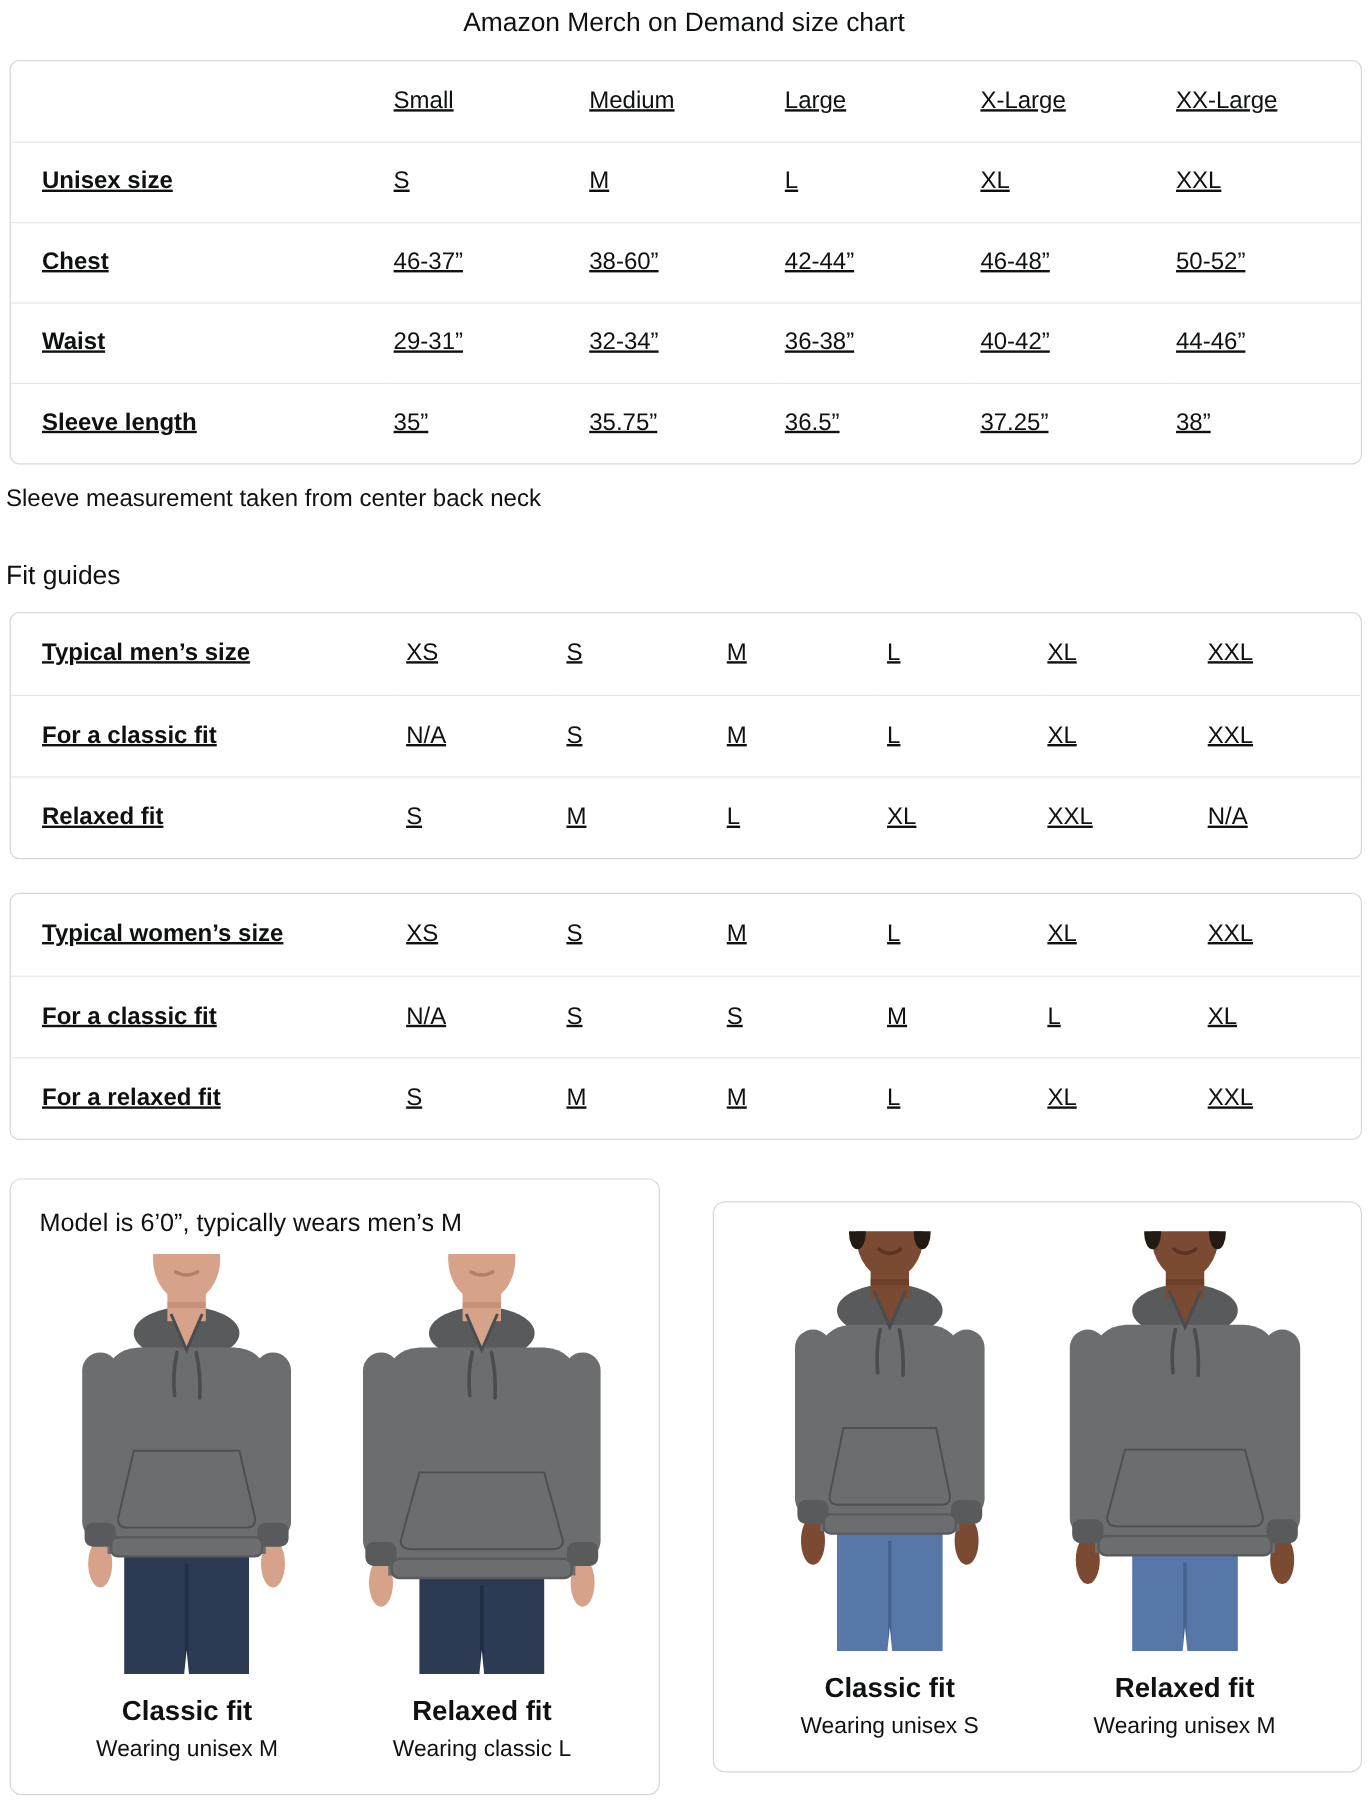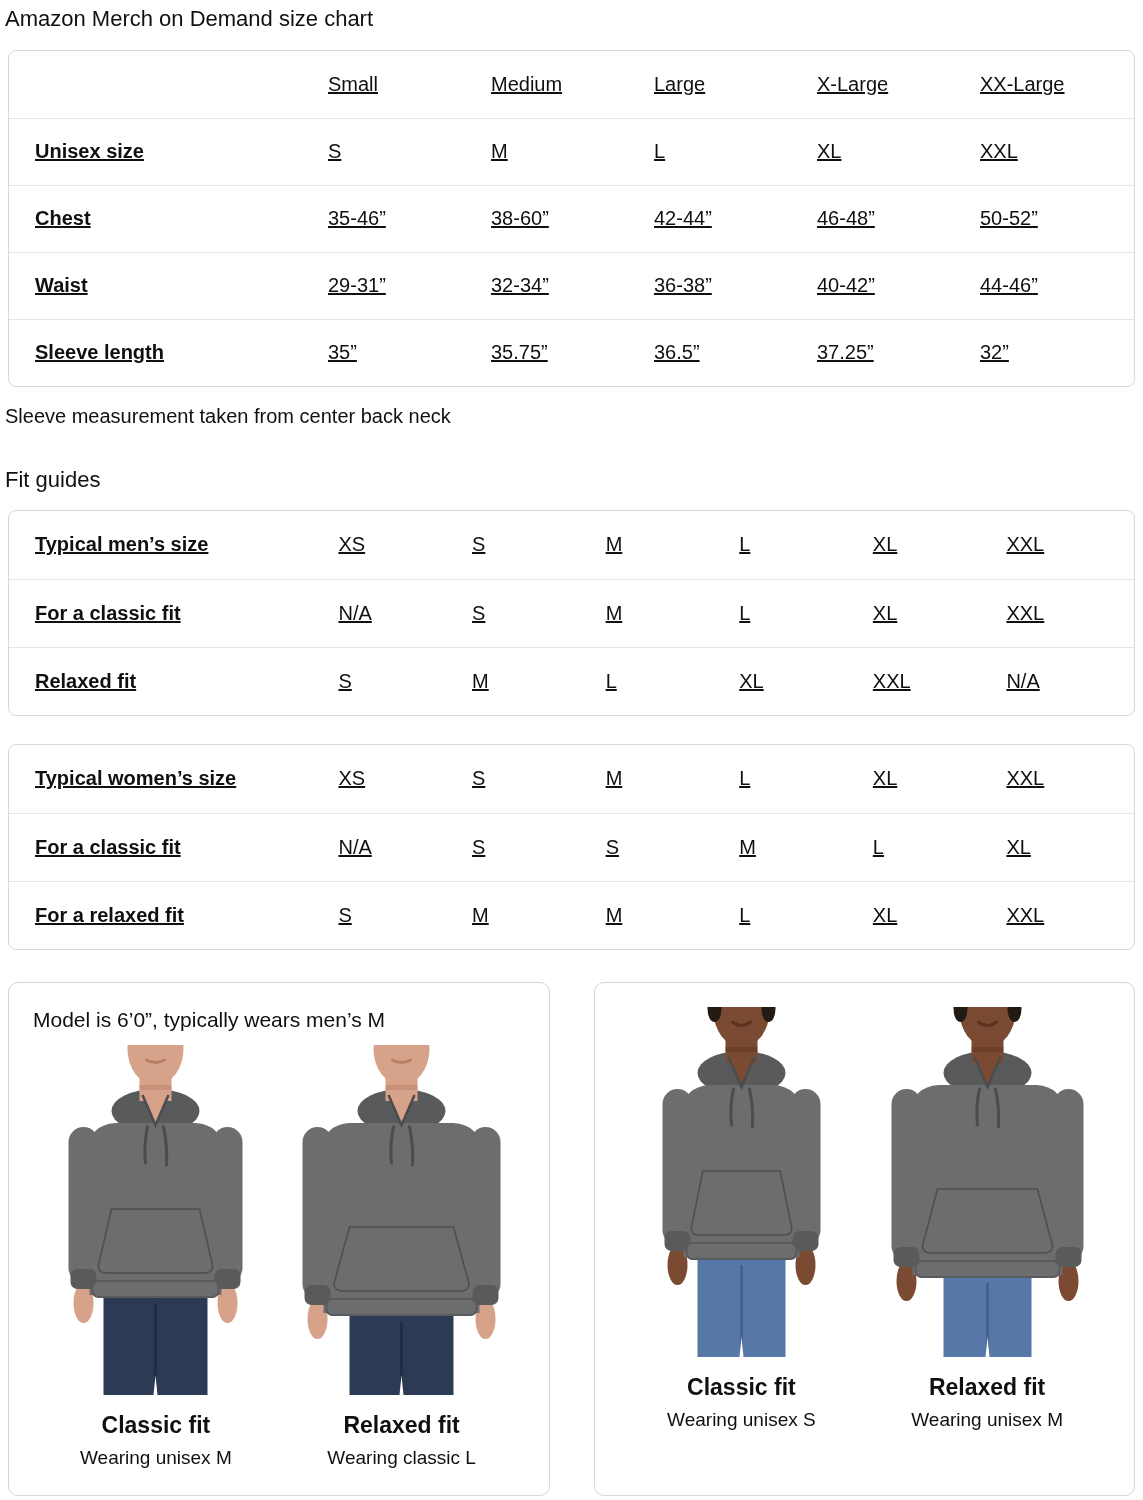--- a/index.html
+++ b/index.html
@@ -11,20 +11,21 @@
     -webkit-font-smoothing: antialiased;
   }
   .page { width: 1143px; padding: 6px 8px 10px 8px; }
 
   .page-title {
     font-size: 22px;
     font-weight: 400;
     line-height: 26px;
     margin-left: -3px;
     margin-bottom: 18px;
+    text-align: center;
   }
 
   .table-box {
     border: 1px solid #D5D9D9;
     border-radius: 8px;
     background: #ffffff;
     overflow: hidden;
   }
   .table-box table {
     width: 100%;
@@ -66,20 +67,21 @@
     font-weight: 400;
     line-height: 26px;
     margin: 39px 0 17px -3px;
   }
   .table-box + .table-box { margin-top: 28px; }
 
   .cards {
     margin-top: 32px;
     display: flex;
     gap: 44px;
+    align-items: center;
   }
   .card {
     flex: 1 1 0;
     border: 1px solid #D5D9D9;
     border-radius: 10px;
     padding: 24px 24px 26px 24px;
     background: #ffffff;
   }
   .card-heading {
     font-size: 21px;
@@ -135,41 +137,41 @@
           <tr>
             <th>Unisex size</th>
             <td>S</td>
             <td>M</td>
             <td>L</td>
             <td>XL</td>
             <td>XXL</td>
           </tr>
           <tr>
             <th>Chest</th>
-            <td>35-46”</td>
+            <td>46-37”</td>
             <td>38-60”</td>
             <td>42-44”</td>
             <td>46-48”</td>
             <td>50-52”</td>
           </tr>
           <tr>
             <th>Waist</th>
             <td>29-31”</td>
             <td>32-34”</td>
             <td>36-38”</td>
             <td>40-42”</td>
             <td>44-46”</td>
           </tr>
           <tr>
             <th>Sleeve length</th>
             <td>35”</td>
             <td>35.75”</td>
             <td>36.5”</td>
             <td>37.25”</td>
-            <td>32”</td>
+            <td>38”</td>
           </tr>
         </tbody>
     </table>
   </div>
 
   <p class="note">Sleeve measurement taken from center back neck</p>
 
   <h2 class="section-heading">Fit guides</h2>
 
   <div class="table-box fit no-head">

